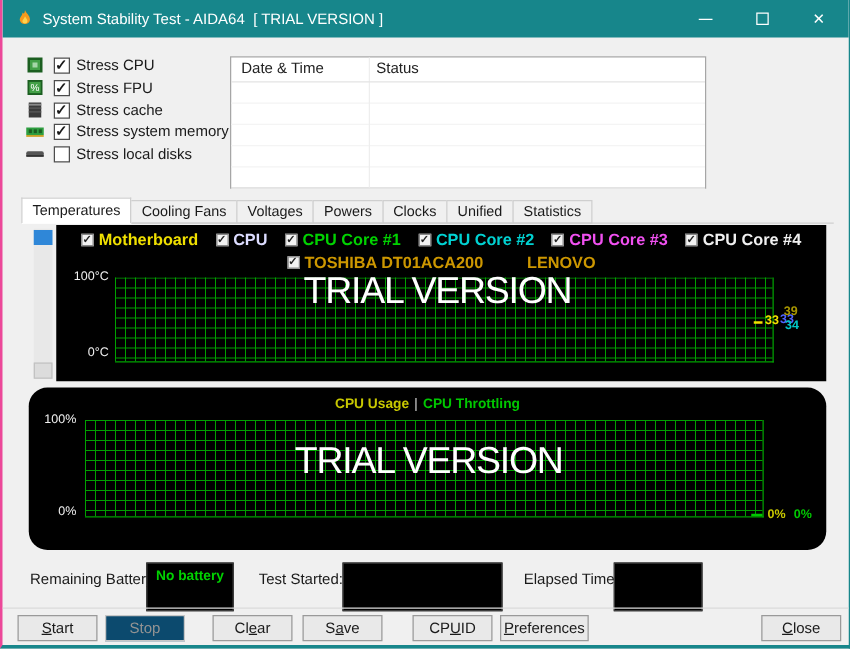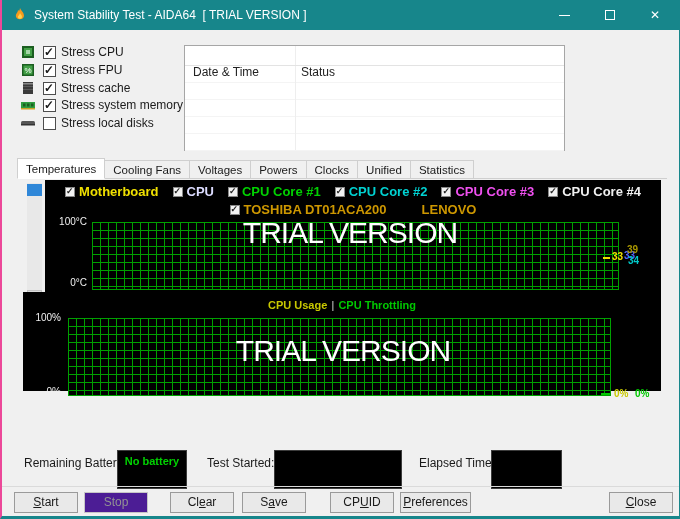--- a/index.html
+++ b/index.html
@@ -26,41 +26,41 @@
   .stress-row { position:absolute; left:18px; height:16px; display:flex; align-items:center; }
   .sicon { width:16px; height:16px; margin-right:7px; display:inline-block; }
   .cb { position:relative; width:13px; height:13px; background:#fff; border:1px solid #4d4d4d; margin-right:5px; flex:0 0 13px; }
   .cb .mark { display:none; position:absolute; left:0px; top:-2px; font-size:12px; color:#1a1a1a; font-weight:bold; }
   .cb.checked .mark { display:block; }
   .slabel { font-size:12px; color:#1a1a1a; white-space:nowrap; }
 
   
   #log-table { position:absolute; left:182px; top:45px; width:381px; height:106px; background:#fff; border:1px solid #a6a6a6; }
   #log-head { position:relative; height:20px; border-bottom:1px solid #e3e3e3; }
-  .log-col-h { position:absolute; top:19px; font-size:12px; color:#222; }
+  .log-col-h { position:absolute; top:1px; font-size:12px; color:#222; }
   .log-col-1 { left:8px; } .log-col-2 { left:116px; }
   #log-vline { position:absolute; left:110px; top:0; width:0; height:100%; border-left:1px solid #eeeeee; }
   .log-row { height:17px; border-bottom:1px solid #f4f4f4; }
 
   
   #tabstrip { position:absolute; left:15px; top:158px; height:21px; display:flex; align-items:flex-end; }
   .tab { font-size:11.5px; color:#1a1a1a; border:1px solid #cfcfcf; background:#f0f0f0;
          height:19px; padding:0 8px; line-height:18px; margin-right:-1px; cursor:pointer; white-space:nowrap; }
   .tab.active { background:#ffffff; height:21px; line-height:20px; border-bottom:1px solid #ffffff; position:relative; z-index:2; }
   #tabline { position:absolute; left:15px; top:178px; width:650px; height:0; border-top:1px solid #cfcfcf; }
 
   
   #vscroll { position:absolute; left:25px; top:183px; width:15px; height:120px; background:#e8e8e8; }
   #vscroll-thumb { position:absolute; left:0; top:1px; width:15px; height:12px; background:#2f87d8; }
   #vscroll-btn { position:absolute; left:0; bottom:0; width:15px; height:13px; background:#dcdcdc; border:1px solid #c2c2c2; }
 
   
   .graph { position:absolute; background:#000; }
   #graph-temp { left:43px; top:180px; width:616px; height:125px; }
-  #graph-usage { left:21px; top:292px; width:638px; height:99px; }
+  #graph-usage { left:21px; top:310px; width:638px; height:130px;border-radius:15px; }
   .legend-row { position:absolute; left:0; width:100%; display:flex; justify-content:center; align-items:center; }
   .leg-item { display:flex; align-items:center; margin:0 7px; }
   .leg-cb { position:relative; width:10px; height:10px; background:#f2f2f2; border:1px solid #888; margin-right:4px; }
   .leg-cb .mark { position:absolute; left:0px; top:-2px; font-size:9px; color:#222; font-weight:bold; }
   .leg-label { font-size:13px; font-weight:bold; white-space:nowrap; }
   .plot { position:absolute; background-color:#000;
     background-image: linear-gradient(#00a000 1px, transparent 1px), linear-gradient(90deg, #00a000 1px, transparent 1px);
     background-size: 8px 8px;
     border-right:1px solid #00a000; border-bottom:1px solid #00a000; }
   #plot-temp { left:47px; top:42px; width:527px; height:68px; }
@@ -76,21 +76,21 @@
   #battery-box { left:115px; width:70px; }
   #battery-box span { color:#00d200; font-size:11px; font-weight:bold; line-height:20px; }
   #started-box { left:272px; width:128px; }
   #elapsed-box { left:489px; width:71px; }
 
   
   #btn-sep { position:absolute; left:0; top:486px; width:100%; height:0; border-top:1px solid #dadada; }
   .btn { position:absolute; top:492px; height:21px; background:#e9e9e9; border:1px solid #9a9a9a;
          font-size:12px; color:#1a1a1a; text-align:center; line-height:19px; cursor:pointer; }
   .btn .key { text-decoration:underline; }
-  .btn.disabled { background:#4c1d95; border-color:#c6c6c6; color:#939393; cursor:default; }
+  .btn.disabled { background:#0c4a6e; border-color:#c6c6c6; color:#939393; cursor:default; }
   #btn-start {left:12px; width:64px;} #btn-stop {left:82px; width:64px;}
   #btn-clear {left:168px; width:64px;} #btn-save {left:240px; width:64px;}
   #btn-cpuid {left:328px; width:64px;} #btn-prefs {left:398px; width:71px;}
   #btn-close {left:607px; width:64px;}
 </style>
 </head>
 <body>
 
 <div id="window">
 

